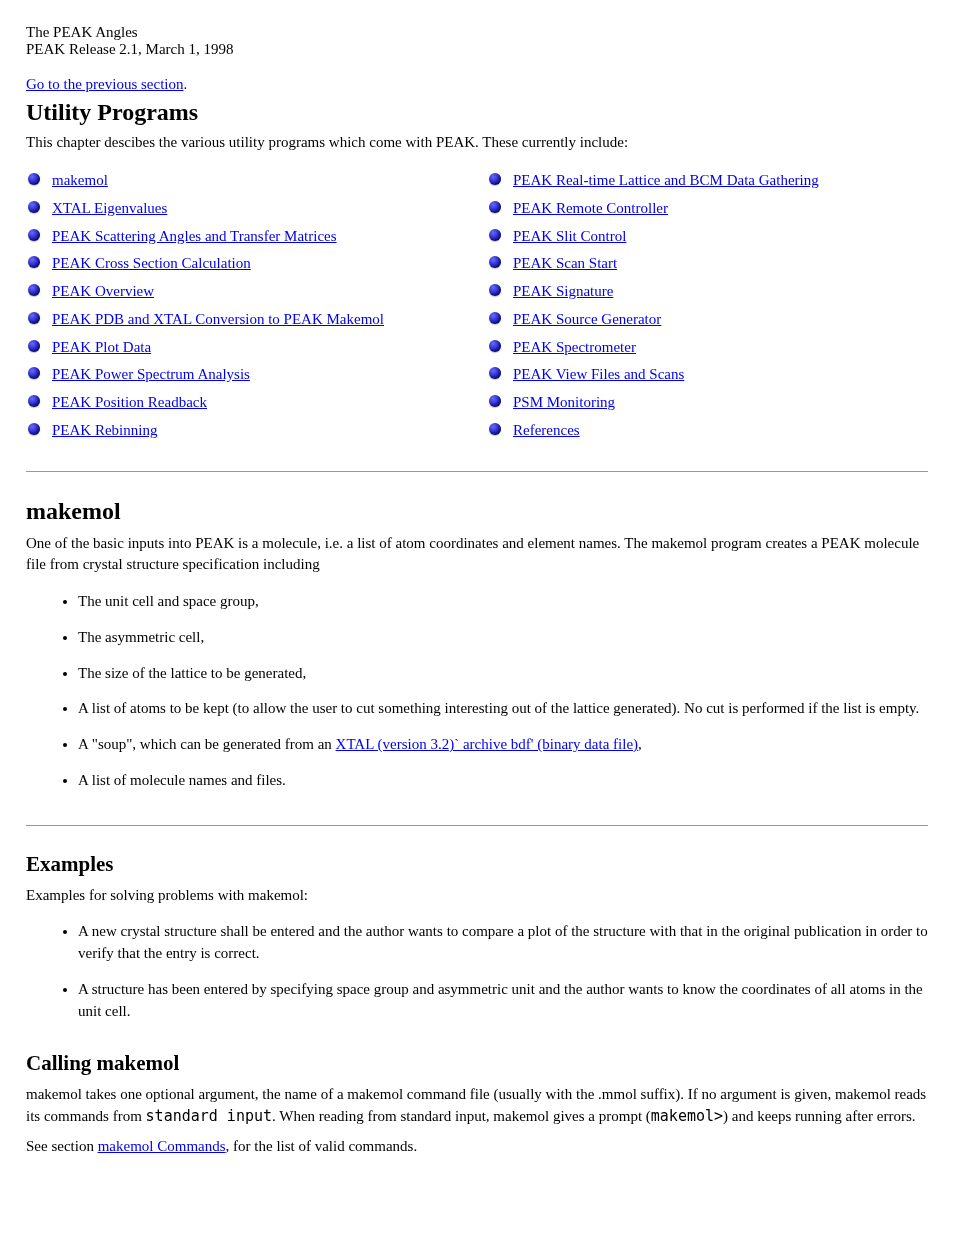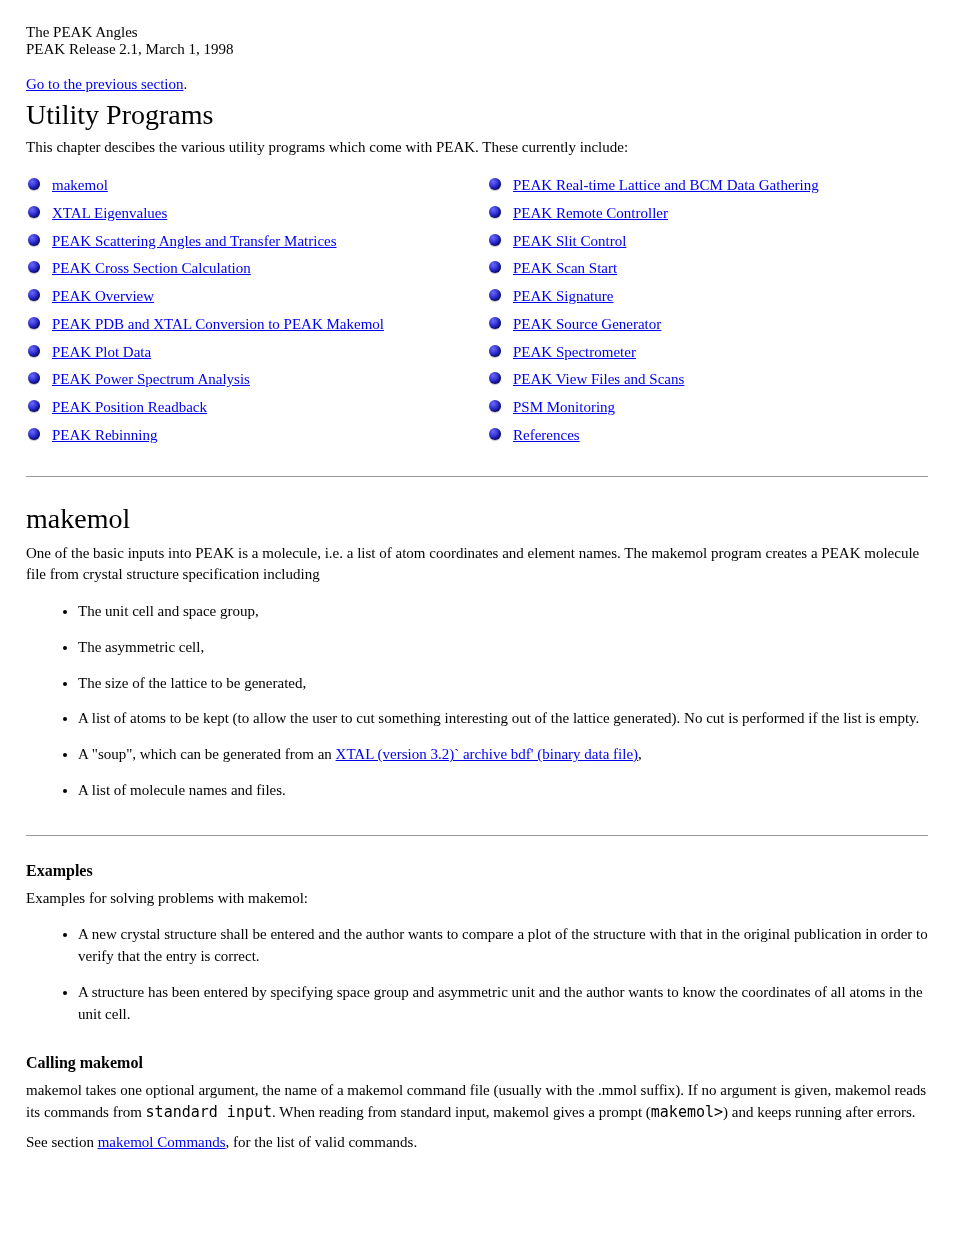--- a/index.html
+++ b/index.html
@@ -6,22 +6,22 @@
     font-family: "Times New Roman", Times, serif;
     font-size: 15px;
     color: #000;
     margin: 0;
     padding: 24px 26px 40px 26px;
     width: 954px;
     box-sizing: border-box;
     background: #fff;
   }
   a { color: #0000ee; text-decoration: underline; }
-  h2.pt { font-size: 28px; font-weight: normal; margin: 0 0 6px 0; }
-  h3.sh { font-size: 16px; font-weight: bold; margin: 22px 0 6px 0; }
+  h2.pt { font-size: 24px; font-weight: bold; margin: 0 0 6px 0; }
+  h3.sh { font-size: 21px; font-weight: bold; margin: 22px 0 6px 0; }
   .intro { margin: 8px 0 16px 0; }
   .cols { display: flex; gap: 20px; }
   .col { flex: 1; }
   ul.ball { list-style: none; padding: 0; margin: 0; }
   ul.ball li { position: relative; padding: 3px 0 3px 26px; line-height: 1.45; }
   ul.ball li::before {
     content: "";
     position: absolute;
     left: 2px; top: 6px;
     width: 12px; height: 12px;

